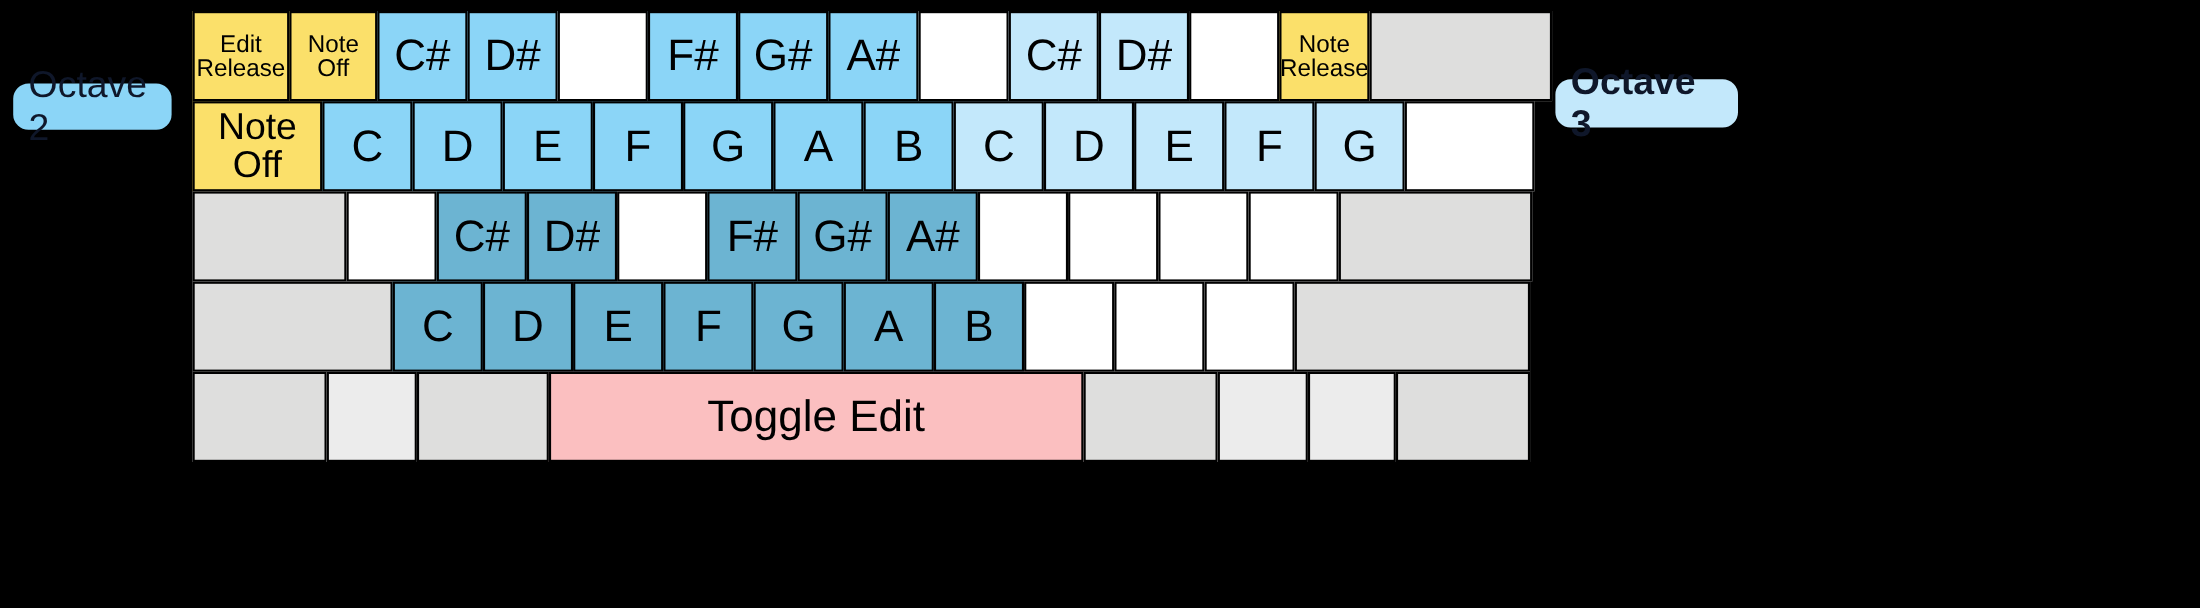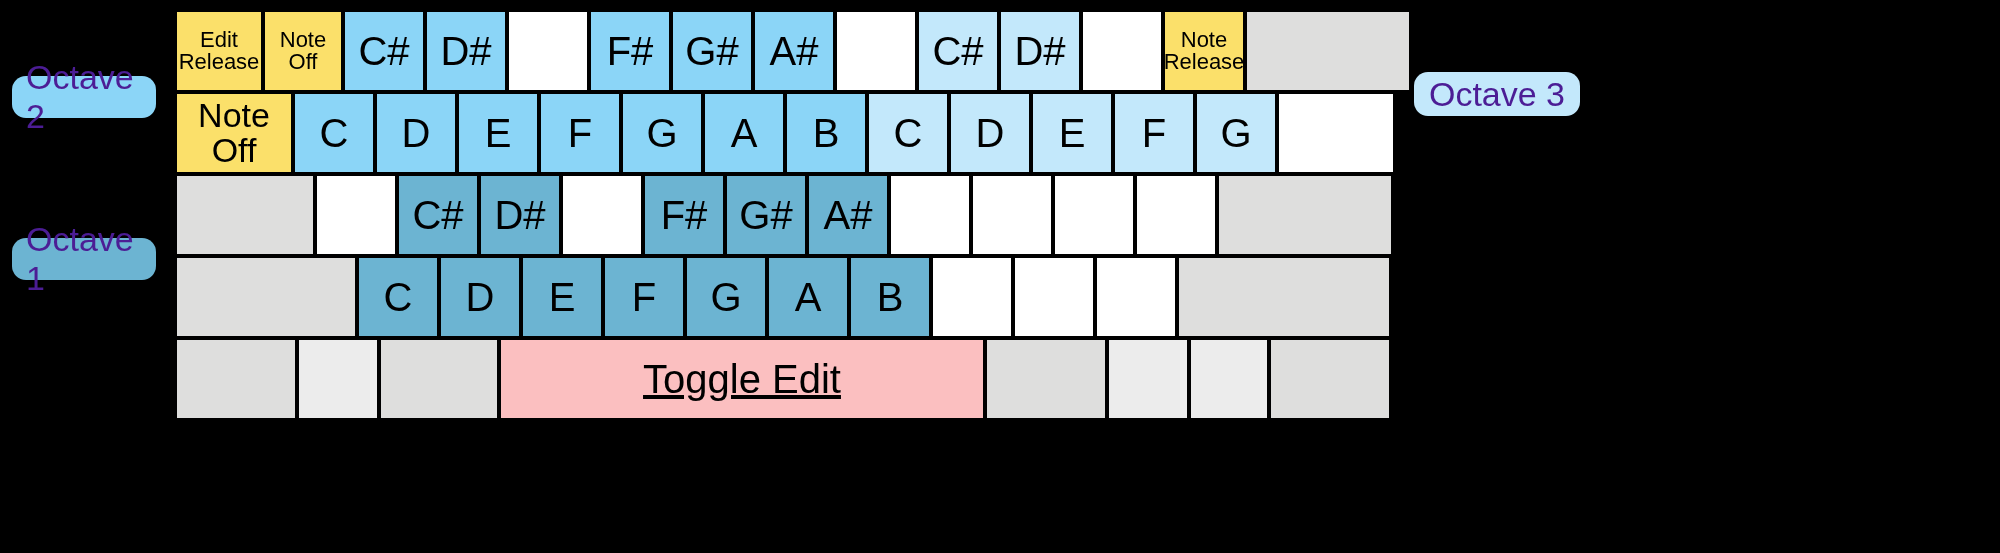--- a/index.html
+++ b/index.html
@@ -13,40 +13,39 @@
        justify-content:center;text-align:center;color:#000;line-height:1.02;
        background:#ffffff;overflow:hidden;}
 
   .blank-white{background:#ffffff;}
   .blank-grey{background:#dededd;}
   .blank-grey2{background:#ececec;}
   .yellow{background:#fbe06a;}
   .blue-mid{background:#8bd5f7;}
   .blue-light{background:#c3e8fb;}
   .blue-dark{background:#6cb4d2;}
-  .pink{background:#fbbfc0;text-decoration:underline;}
+  .pink{background:#fbbfc0;}
 
   .lbl-big{font-size:40px;}
   .lbl-mid{font-size:34px;}
   .lbl-small{font-size:22px;}
   .lbl-toggle{font-size:40px;}
 
   .octtag{position:absolute;display:flex;align-items:center;justify-content:center;
-          border-radius:14px;font-size:34px;color:#4c1d95;padding:2px 14px;box-sizing:border-box;}
+          border-radius:14px;font-size:34px;color:#0f172a;padding:2px 14px;box-sizing:border-box;}
   .oct2{background:#8bd5f7;left:12px;top:76px;width:144px;height:42px;}
   .oct1{background:#6cb4d2;left:12px;top:238px;width:144px;height:42px;}
-  .oct3{background:#c3e8fb;left:1414px;top:72px;width:166px;height:44px;}
+  .oct3{background:#c3e8fb;left:1414px;top:72px;width:166px;height:44px;font-weight:bold;}
 </style>
 </head>
 <body>
 
 <div id="stage">
 
   <div class="octtag oct2">Octave 2</div>
-  <div class="octtag oct1">Octave 1</div>
   <div class="octtag oct3">Octave 3</div>
 
   <div class="kbd" id="kbd">
       <div class="krow" style="top: 0px; left: 0px; height: 82px;">
         <div class="key yellow lbl-small" style="width: 88px; height: 82px; flex-direction: column;">
           <div>Edit</div>
           <div>Release</div>
         </div>
         <div class="key yellow lbl-small" style="width: 80px; height: 82px; flex-direction: column;">
           <div>Note</div>

